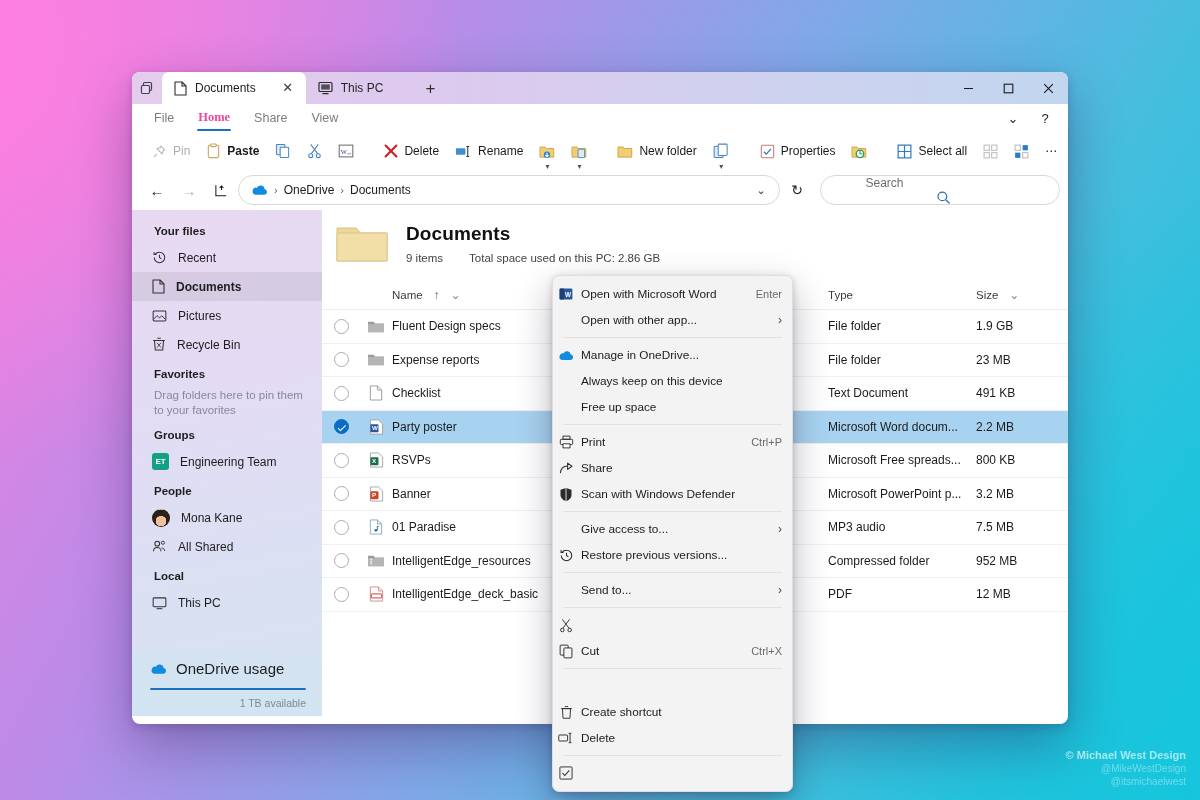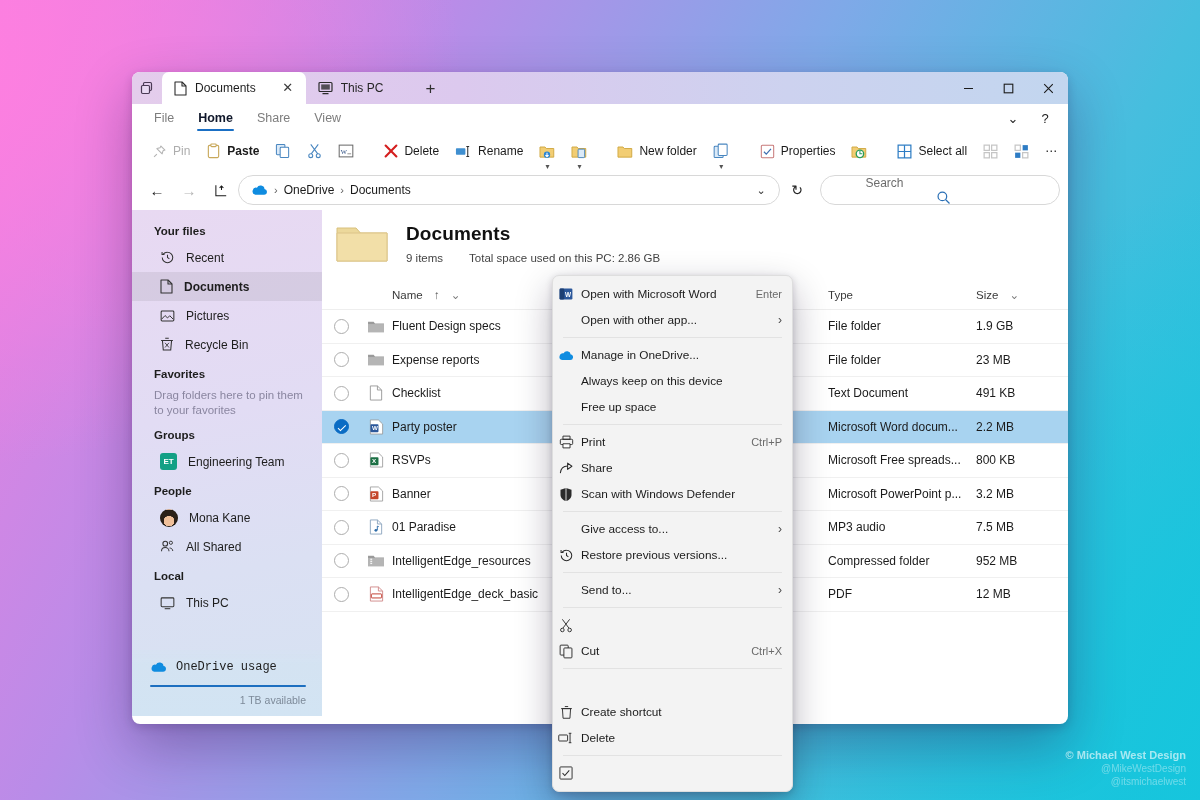--- a/index.html
+++ b/index.html
@@ -54,21 +54,21 @@
   }
 
   
   .ribbon-tabs {
     height: 28px; display: flex; align-items: center; padding-left: 12px; gap: 4px;
     position: relative; background: #fff;
   }
   .rtab {
     font-size: 12.5px; color: #7d7d7d; padding: 3px 10px 4px; position: relative;
   }
-  .rtab.active { color: #0f172a; font-weight: bold; }
+  .rtab.active { color: #ec4899; font-weight: bold; font-family: Liberation Serif, serif; }
   .rtab.active::after {
     content:""; position:absolute; left: 9px; right: 9px; bottom: -2px; height: 2px;
     background: #1a6fc4; border-radius: 2px;
   }
   .ribbon-right { position: absolute; right: 8px; top: 0; height: 28px; display: flex; align-items: center; gap: 2px; }
   .ribbon-right > div { width: 30px; height: 26px; display:flex; align-items:center; justify-content:center; font-size: 13px; color: #222; }
 
   
   .toolbar {
     height: 38px; display: flex; align-items: center; padding: 0 8px 0 12px;
@@ -115,38 +115,38 @@
   
   .body { display: flex; height: 506px; }
 
   
   .sidebar {
     width: 190px; flex: 0 0 190px; position: relative;
     background: linear-gradient(170deg, #e8d9f2 0%, #e2dcf4 40%, #dbe0f3 70%, #d6e2f2 100%);
     padding-top: 6px; overflow: hidden;
   }
   .sb-head { font-size: 11.5px; font-weight: bold; color: #1d1d1d; padding: 9px 0 6px 22px; }
-  .sb-item { height: 29px; display: flex; align-items: center; gap: 11px; padding-left: 28px; font-size: 12px; color: #1d1d1d; }
+  .sb-item { height: 29px; display: flex; align-items: center; gap: 11px; padding-left: 20px; font-size: 12px; color: #1d1d1d; }
   .sb-item.sel { background: rgba(0,0,0,.065); font-weight: bold; position: relative; }
   .sb-note { font-size: 11.5px; color: #8a86a0; padding: 2px 18px 2px 22px; line-height: 15px; }
   .sb-badge {
     width: 17px; height: 17px; border-radius: 3px; background: #13a085; color: #fff;
     font-size: 8px; font-weight: bold; display:flex; align-items:center; justify-content:center;
   }
   .sb-avatar {
     width: 18px; height: 18px; border-radius: 50%; overflow: hidden;
     background: radial-gradient(circle at 50% 70%, #f0c09a 0 38%, #2b2118 39% 100%);
     border: 1px solid rgba(0,0,0,.12);
   }
   .onedrive-panel {
     position: absolute; left: 0; right: 0; bottom: 0; height: 66px;
     background: linear-gradient(180deg, rgba(214,226,242,.65) 0%, #d4e3f2 22%, #d2e4f3 100%);
     backdrop-filter: blur(4px); padding: 10px 16px 0 18px;
   }
-  .od-row { display: flex; align-items: center; gap: 9px; font-size: 12px; color: #1d1d1d; font-family: Liberation Mono, monospace; }
+  .od-row { display: flex; align-items: center; gap: 9px; font-size: 15px; color: #1d1d1d; }
   .od-bar { height: 2px; background: #1d6fc0; border-radius: 2px; margin: 11px 0 7px; }
   .od-stats { display: flex; justify-content: space-between; font-size: 10.5px; }
   .od-used { color: #1d1d1d; margin-top: 24px; }
   .od-avail { color: #7d8a99; }
 
   
   .main { flex: 1; background: #fff; position: relative; min-width: 0; }
   .folderhead { display: flex; align-items: center; gap: 18px; padding: 12px 0 0 14px; }
   .bigfolder { width: 52px; height: 42px; position: relative; flex: 0 0 auto; }
   .folder-title { font-size: 19px; font-weight: bold; color: #111; letter-spacing: .1px; }

